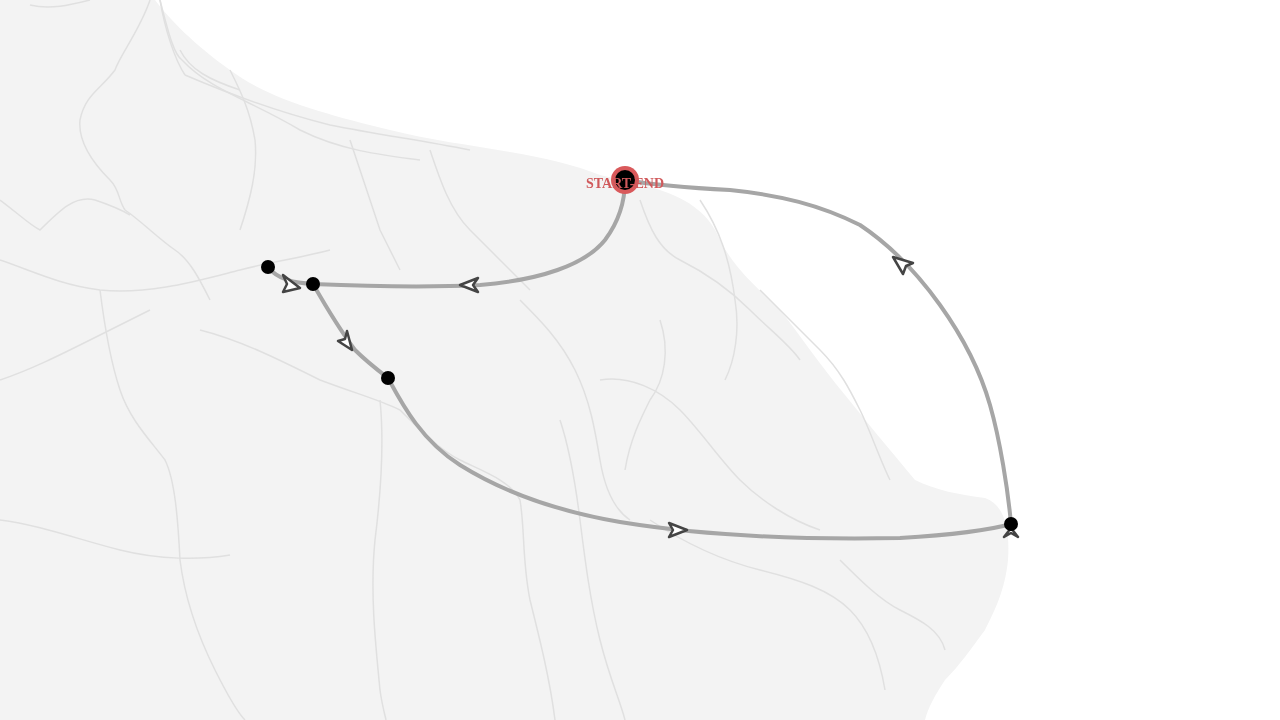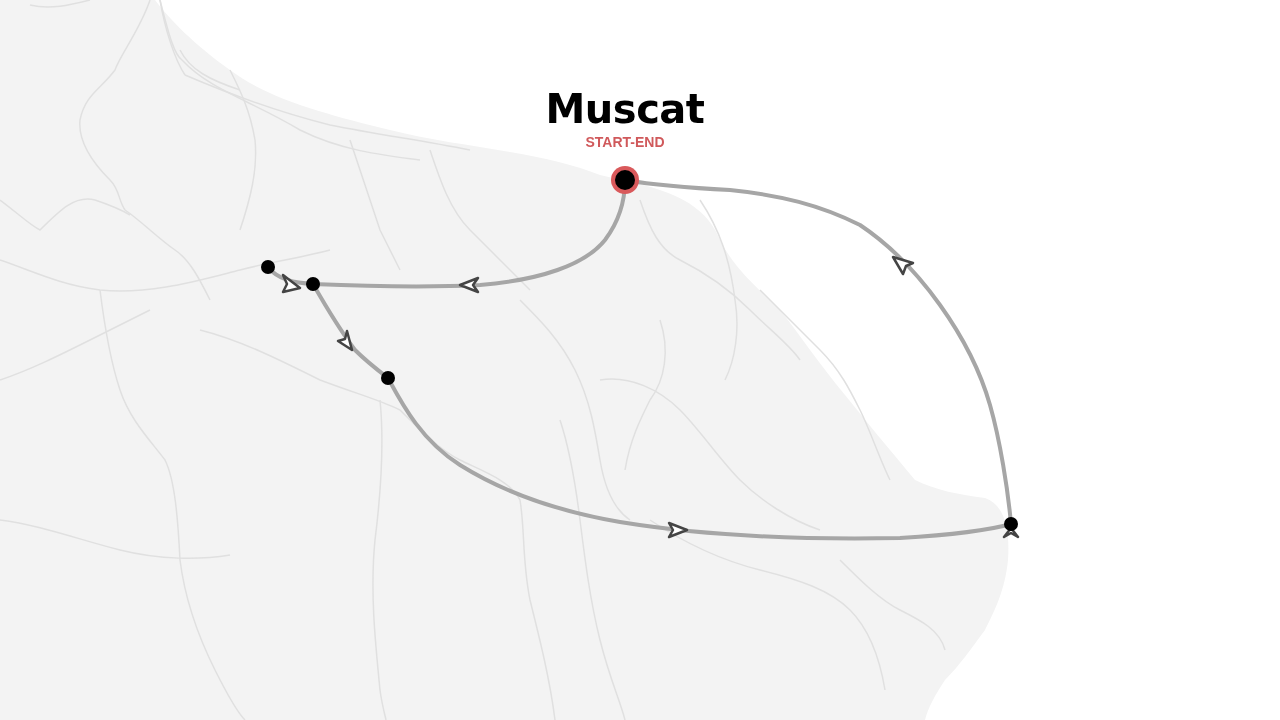--- a/index.html
+++ b/index.html
@@ -5,22 +5,22 @@
     html, body { margin: 0; padding: 0; background: #ffffff; }
     body { width: 1280px; height: 720px; overflow: hidden; position: relative; font-family: "DejaVu Sans", sans-serif; }
     #map-root { position: absolute; left: 0; top: 0; width: 1280px; height: 720px; }
     svg { position: absolute; left: 0; top: 0; }
     .label-title {
       position: absolute; font-family: "DejaVu Sans", sans-serif; font-weight: bold;
       font-size: 40px; color: #000; text-align: center; transform: translateX(-50%);
       letter-spacing: -0.5px; white-space: nowrap;
     }
     .label-sub {
-      position: absolute; font-family: Liberation Sans, sans-serif; font-weight: bold;
-      font-size: 14px; text-align: center; transform: translateX(-50%); white-space: nowrap;
+      position: absolute; font-family: Liberation Serif, serif; font-weight: bold;
+      font-size: 14px; text-align: center; transform: translateX(-50%); white-space: nowrap; margin-top: 42px;
     }
   </style>
 </head>
 <body>
 
 <div id="map-root">
   <svg width="1280" height="720" viewBox="0 0 1280 720">
 
     <rect x="0" y="0" width="1280" height="720" fill="#ffffff"></rect>
 
@@ -82,15 +82,14 @@
       <circle cx="388" cy="378" r="7"></circle>
       <circle cx="1011" cy="524" r="7"></circle>
     </g>
 
     <g>
       <circle cx="625" cy="180" r="14" fill="#d9595b"></circle>
       <circle cx="625" cy="180" r="10" fill="#000000"></circle>
     </g>
   </svg>
 
-  <div class="label-title" style="left:625px; top:86px;">Muscat</div>
   <div class="label-sub" style="left:625px; top:134px; color:#d0595b;">START-END</div>
 </div>
 
 </body></html>

